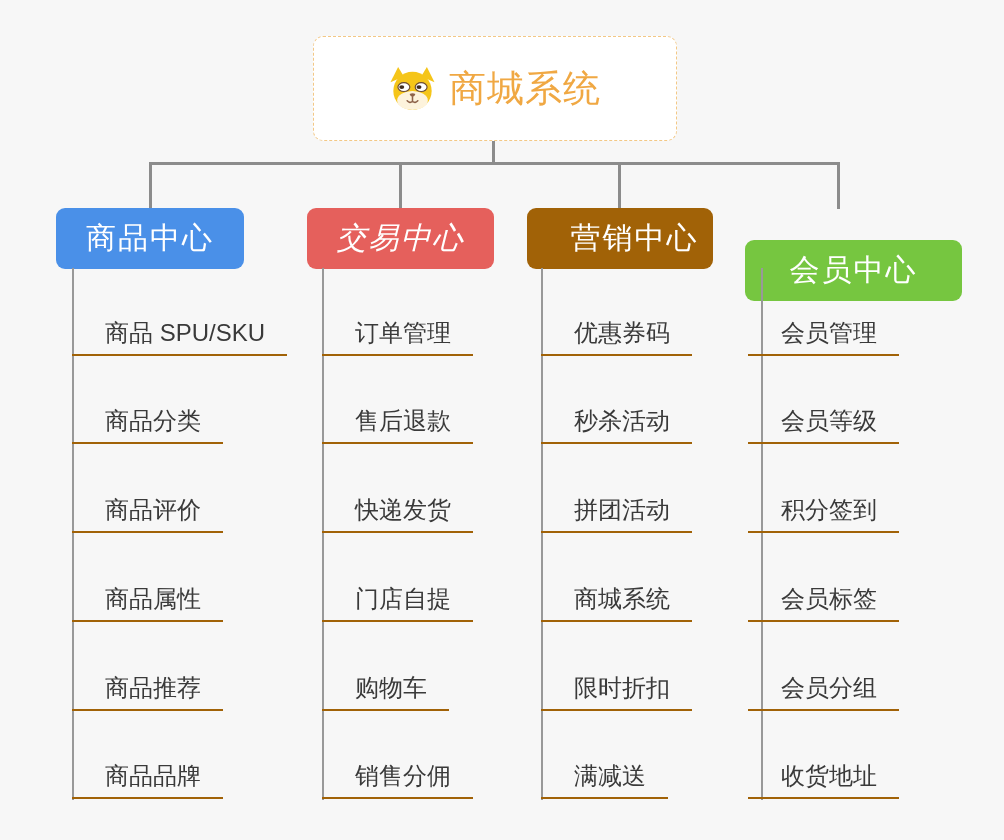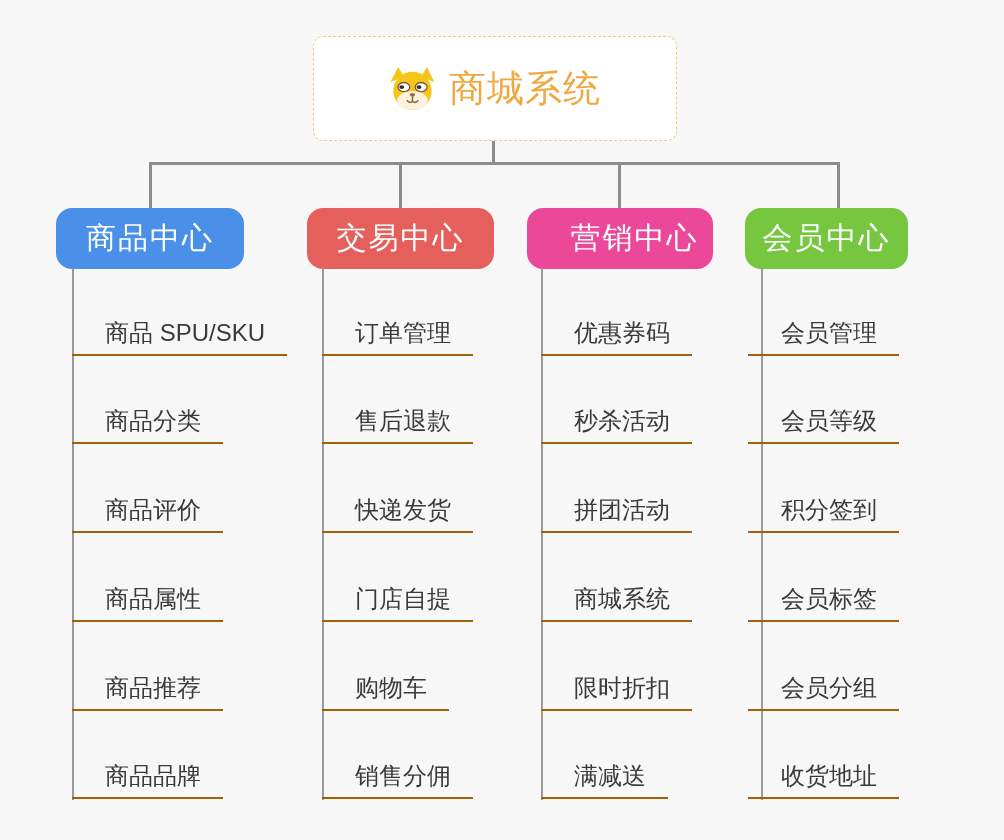--- a/index.html
+++ b/index.html
@@ -35,28 +35,28 @@
   .bus   { left: 149px; top: 162px; width: 691px; height: 3px; }
   .drop  { top: 162px; width: 3px; height: 47px; }
   .drop-0 { left: 149px; }
   .drop-1 { left: 399px; }
   .drop-2 { left: 618px; }
   .drop-3 { left: 837px; }
 
   
   .branch-node {
     position: absolute; top: 208px; height: 61px;
-    border-radius: 16px;
+    border-radius: 9px;
     display: flex; align-items: center; justify-content: center;
     cursor: pointer;
   }
   .branch-node-0 { left: 56px;  width: 188px; }
-  .branch-node-1 { left: 307px; width: 187px; }
+  .branch-node-1 { left: 307px; width: 187px; font-style: italic; }
   .branch-node-2 { left: 527px; width: 186px; }
-  .branch-node-3 { left: 745px; width: 163px; }
+  .branch-node-3 { left: 745px; width: 217px; margin-top: 32px; }
   .branch-label {
     color: #ffffff; font-size: 30px; letter-spacing: 2px; white-space: nowrap;
   }
 
   
   .trunk { position: absolute; top: 268px; width: 2px; height: 532px; background: #999999; }
   .trunk-0 { left: 72px; }
   .trunk-1 { left: 322px; }
   .trunk-2 { left: 541px; }
   .trunk-3 { left: 761px; }
@@ -111,21 +111,21 @@
   <div class="line drop drop-1"></div>
   <div class="line drop drop-2"></div>
   <div class="line drop drop-3"></div>
 
   <div class="branch-node branch-node-0" style="background-color: rgb(74, 144, 232);">
     <span class="branch-label">商品中心</span>
   </div>
   <div class="branch-node branch-node-1" style="background-color: rgb(229, 96, 92);">
     <span class="branch-label">交易中心</span>
   </div>
-  <div class="branch-node branch-node-2" style="background-color: #ec4899; padding-left: 29px;">
+  <div class="branch-node branch-node-2" style="background-color: #a16207; padding-left: 29px;">
     <span class="branch-label">营销中心</span>
   </div>
   <div class="branch-node branch-node-3" style="background-color: rgb(118, 198, 64);">
     <span class="branch-label">会员中心</span>
   </div>
 
   <div class="col-0">
     <div class="trunk trunk-0"></div>
     <div class="child-node row-0">商品 SPU/SKU</div>
     <div class="child-node row-1">商品分类</div>

